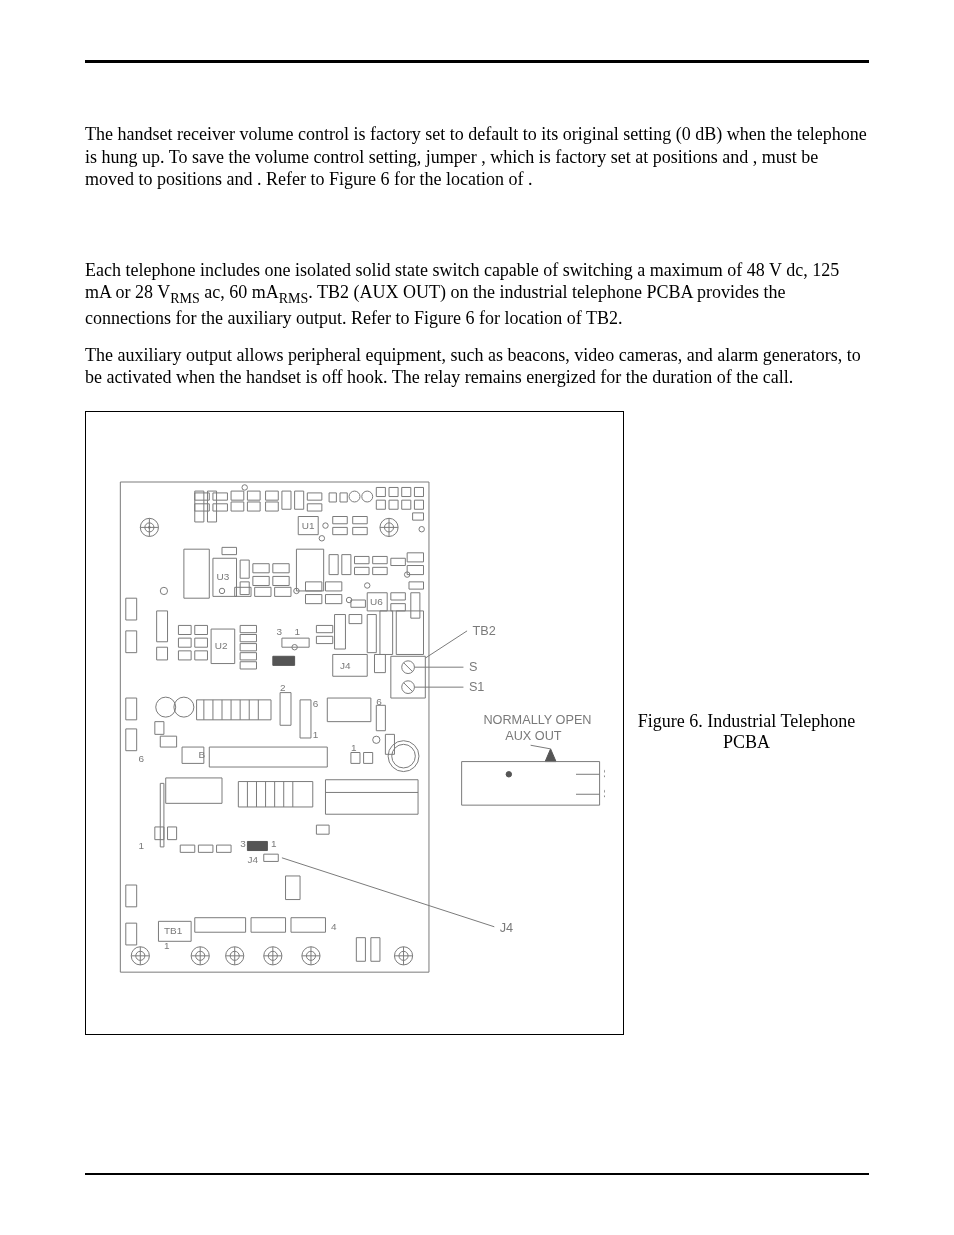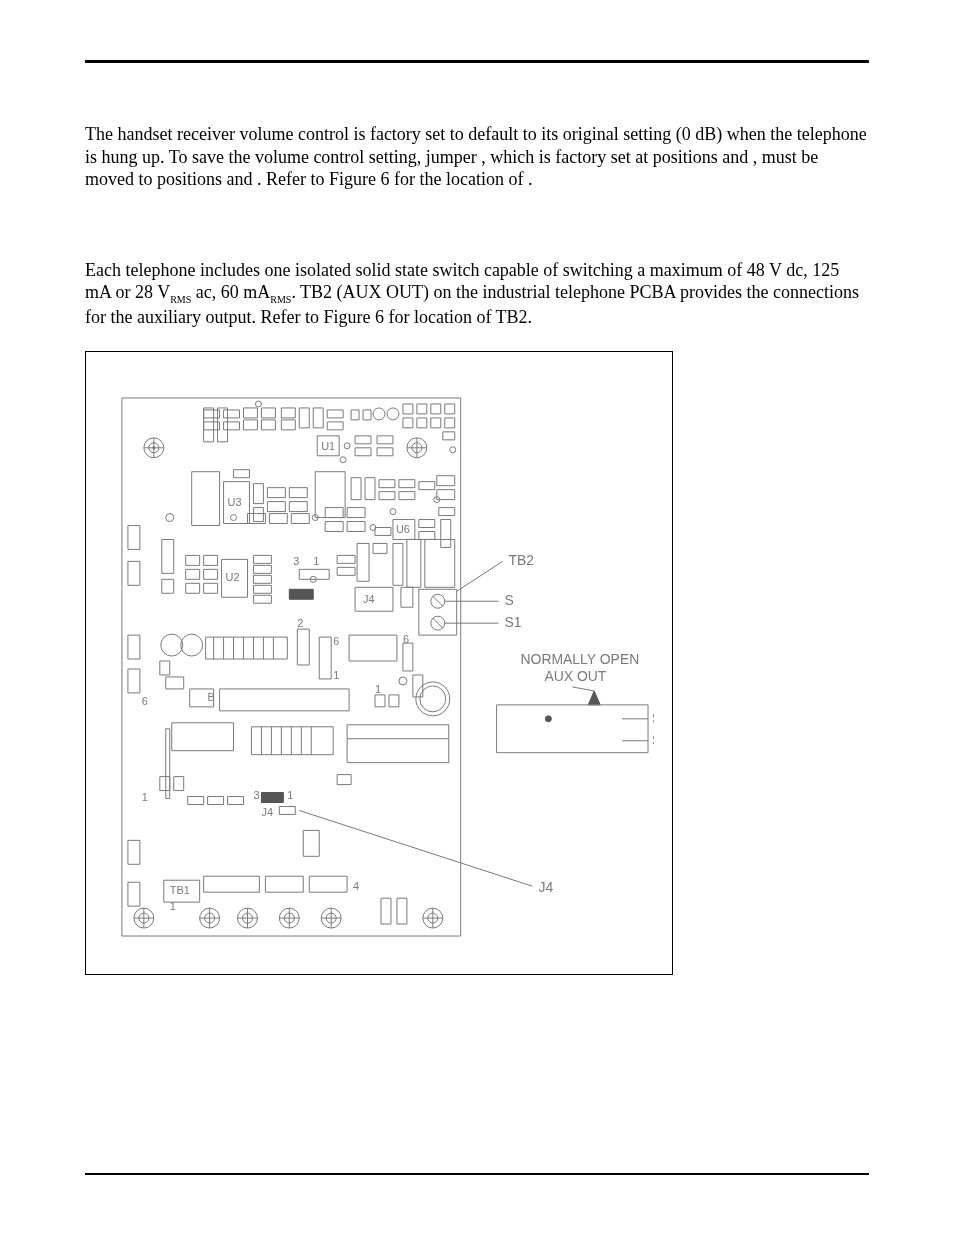--- a/index.html
+++ b/index.html
@@ -27,21 +27,21 @@
     bottom: 60px;
     border-top: 2px solid #000;
   }
   p.body {
     font-size: 18px;
     line-height: 1.25;
     margin: 0 0 14px 0;
     text-align: left;
   }
   .gap-lg { height: 54px; }
-  .sub { font-size: 10px; vertical-align: sub; }
+  .sub { font-size: 14px; vertical-align: sub; }
   .figure-wrap {
     margin-top: 22px;
     display: flex;
     align-items: center;
   }
   .figure-border {
     border: 1px solid #000;
     width: 588px;
     height: 624px;
     display: flex;
@@ -84,20 +84,21 @@
   <div class="rule-top"></div>
 
   <p class="body">The handset receiver volume control is factory set to default to its original setting (0 dB) when the telephone is hung up.  To save the volume control setting, jumper     , which is factory set at positions    and   , must be moved to positions     and   .  Refer to Figure 6 for the location of     .</p>
 
   <div class="gap-lg"></div>
 
   <p class="body">
     <span>Each telephone includes one isolated solid state switch capable of switching a maximum of 48 V dc, 125 mA or 28 V</span><span class="sub">RMS</span><span> ac, 60 mA</span><span class="sub">RMS</span><span>.  TB2 (AUX OUT) on the industrial telephone PCBA provides the connections for the auxiliary output.  Refer to Figure 6 for location of TB2.</span>
   </p>
 
+  <p class="body">The auxiliary output allows peripheral equipment, such as beacons, video cameras, and alarm generators, to be activated when the handset is off hook.  The relay remains energized for the duration of the call.</p>
 
   <div class="figure-wrap">
     <div class="figure-border">
       <svg class="pcb" viewBox="0 0 552 578">
 
         <rect x="18" y="18" width="340" height="540"></rect>
 
         <g>
           <circle cx="50" cy="68" r="10"></circle>
             <circle cx="50" cy="68" r="5"></circle>
@@ -403,16 +404,17 @@
         <line x1="520" y1="340" x2="546" y2="340"></line>
         <text class="big" x="402" y="344"></text>
         <text class="big" x="550" y="344">S</text>
         <line x1="520" y1="362" x2="546" y2="362"></line>
         <text class="big" x="550" y="366">S1</text>
 
         <line x1="196" y1="432" x2="430" y2="508"></line>
         <text class="big" x="436" y="514">J4</text>
       </svg>
     </div>
+    <div class="caption">Figure 6.  Industrial Telephone PCBA</div>
   </div>
 
   <div class="rule-bottom"></div>
 </div>
 
 </body></html>

